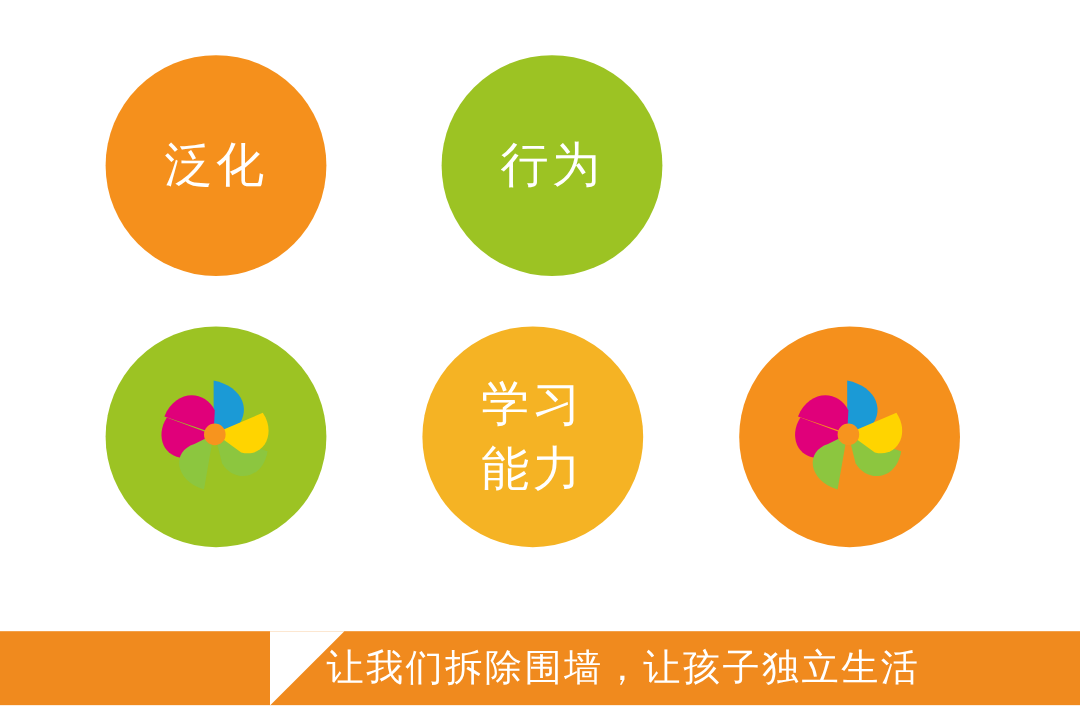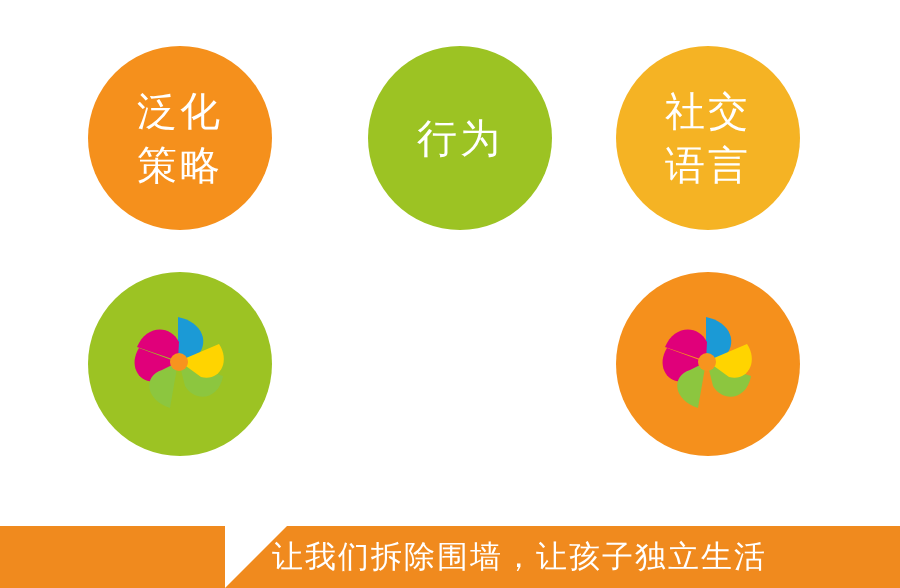--- a/index.html
+++ b/index.html
@@ -76,47 +76,46 @@
     white-space: nowrap;
   }
 </style>
 </head>
 <body>
 
 <div id="page">
 
   <div class="circle" style="left:88px; top:46px; width:184px; height:184px; background:#f5901c;">
     <div class="circle-label">泛化</div>
-    <div class="circle-label">策略</div>
   </div>
 
   <div class="circle" style="left:368px; top:46px; width:184px; height:184px; background:#9cc323;">
     <div class="circle-label">行为</div>
   </div>
 
-  <div class="circle" style="left:616px; top:46px; width:184px; height:184px; background:#f5b324;">
-    <div class="circle-label">社交</div>
-    <div class="circle-label">语言</div>
-  </div>
 
   <div class="circle" style="left:88px; top:272px; width:184px; height:184px; background:#9cc323;">
     <span class="pinwheel">
       <svg viewBox="0 0 130 120" xmlns="http://www.w3.org/2000/svg">
         <path d="M63 57 L63 13 C88 18 96 40 80 54 Z" fill="#1b9ad6"></path>
         <path d="M63 57 L22 43 C31 21 55 20 64 38 Z" fill="#e0007a"></path>
         <path d="M63 57 L30 89 C14 70 25 49 45 52 Z" fill="#e0007a" opacity="0"></path>
         <path d="M62 58 L24 44 C12 63 26 83 45 76 Z" fill="#e0007a"></path>
         <path d="M63 58 L55 104 C30 96 28 72 47 66 Z" fill="#8cc63f"></path>
         <path d="M64 58 L108 72 C104 96 80 99 70 82 Z" fill="#8cc63f"></path>
         <path d="M64 57 L104 40 C116 58 104 78 86 73 Z" fill="#ffd400"></path>
         <circle cx="64" cy="58" r="9" fill="#f7941e"></circle>
       </svg>
     </span>
   </div>
 
+  <div class="circle" style="left:352px; top:272px; width:184px; height:184px; background:#f5b324;">
+    <div class="circle-label">学习</div>
+    <div class="circle-label">能力</div>
+  </div>
 
   <div class="circle" style="left:616px; top:272px; width:184px; height:184px; background:#f5901c;">
     <span class="pinwheel">
       <svg viewBox="0 0 130 120" xmlns="http://www.w3.org/2000/svg">
         <path d="M63 57 L63 13 C88 18 96 40 80 54 Z" fill="#1b9ad6"></path>
         <path d="M63 57 L22 43 C31 21 55 20 64 38 Z" fill="#e0007a"></path>
         <path d="M62 58 L24 44 C12 63 26 83 45 76 Z" fill="#e0007a"></path>
         <path d="M63 58 L55 104 C30 96 28 72 47 66 Z" fill="#8cc63f"></path>
         <path d="M64 58 L108 72 C104 96 80 99 70 82 Z" fill="#8cc63f"></path>
         <path d="M64 57 L104 40 C116 58 104 78 86 73 Z" fill="#ffd400"></path>

